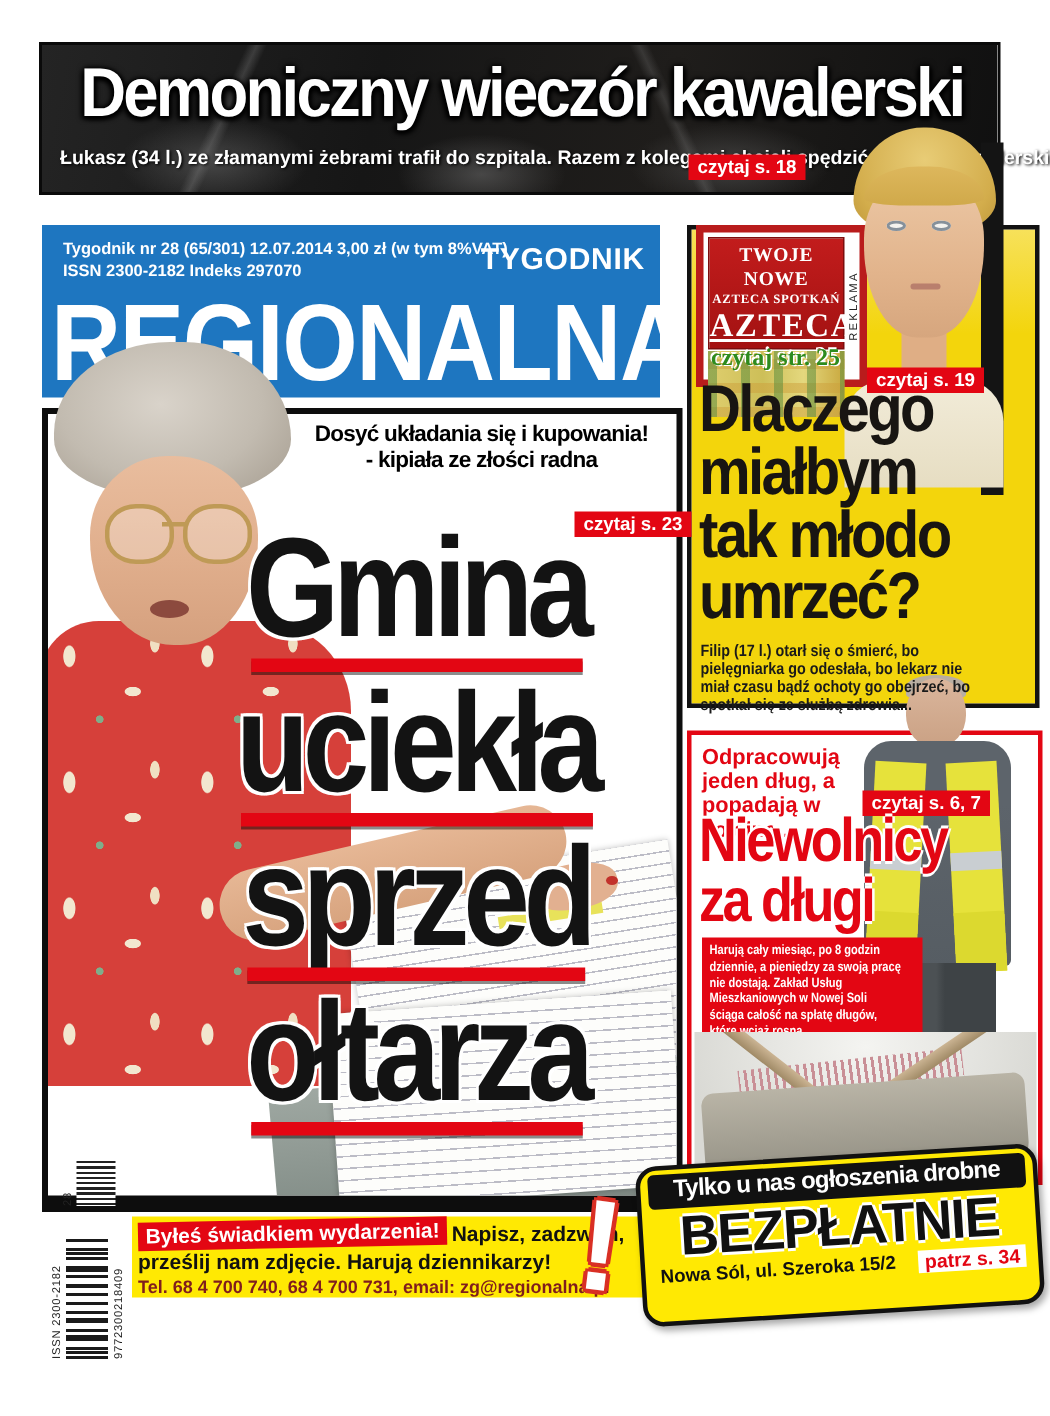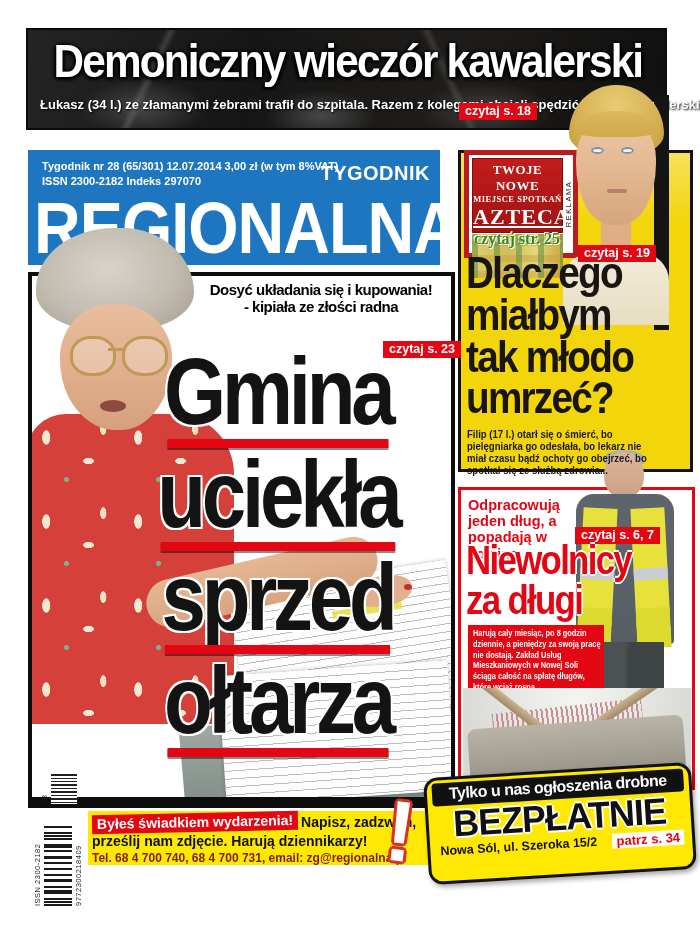--- a/index.html
+++ b/index.html
@@ -82,21 +82,21 @@
 
   
   #slave-box{left:458px;top:487px;width:237px;height:303px;background:#fff;z-index:3;
     border:3px solid #e30613;box-sizing:border-box;}
   #slave-kicker{left:468px;top:497px;width:118px;z-index:5;color:#e30613;
     font-size:14.5px;font-weight:bold;line-height:1.12;}
   #badge-67{left:575px;top:527px;z-index:5;}
   #slave-headline{left:466px;top:541px;z-index:5;color:#e30613;font-weight:bold;
     font-size:41px;line-height:.97;letter-spacing:-2px;transform:scaleX(.85);transform-origin:left top;
     text-shadow:2px 0 0 #fff,-2px 0 0 #fff,0 2px 0 #fff,0 -2px 0 #fff;}
-  #slave-dek{left:468px;top:625px;width:136px;min-height:57px;background:#e30613;z-index:5;padding:3px 2px 3px 5px;box-sizing:border-box;}
+  #slave-dek{left:468px;top:625px;width:147px;min-height:57px;background:#e30613;z-index:5;padding:3px 2px 3px 5px;box-sizing:border-box;}
   #slave-dek-inner{color:#fff;font-size:9px;font-weight:bold;line-height:1.2;width:158px;
     transform:scaleX(.82);transform-origin:left top;}
   #worker{left:560px;top:452px;width:130px;height:330px;z-index:4;}
   #worker-head{position:absolute;left:44px;top:0;width:40px;height:46px;
     background:linear-gradient(180deg,#d9b49a 10%,#caa184);border-radius:50% 50% 46% 46%;}
   #worker-cap{position:absolute;left:44px;top:-2px;width:40px;height:16px;background:#b9aea2;border-radius:50% 50% 20% 20%;}
   #worker-torso{position:absolute;left:16px;top:42px;width:98px;height:150px;
     background:linear-gradient(180deg,#5d646b 0 28%,#565d63);border-radius:18px 18px 4px 4px;}
   .vest{position:absolute;top:56px;width:34px;height:140px;background:#e6e23b;
     box-shadow:inset 0 -40px 0 #dcd92f;}
@@ -221,21 +221,21 @@
     <div id="edition" class="abs">TYGODNIK</div>
     <div id="paper-title" class="abs">REGIONALNA</div>
   </div>
 
   <div id="yellow-box" class="abs"></div>
   <div id="man-backdrop" class="abs"></div>
 
   <div id="ad-box" class="abs">
     <div id="ad-red">
       <div id="ad-l1">TWOJE NOWE</div>
-      <div id="ad-l2">MIEJSCE SPOTKAŃ</div>
+      <div id="ad-l2">AZTECA SPOTKAŃ</div>
       <div id="ad-l3">AZTECA</div>
     </div>
     <div id="ad-collage"></div>
     <div id="ad-cta">czytaj str. 25</div>
     <div id="ad-side" class="vtext">REKLAMA</div>
   </div>
 
   <div id="man" class="abs">
     <div id="man-shirt"></div>
     <div id="man-neck"></div>

